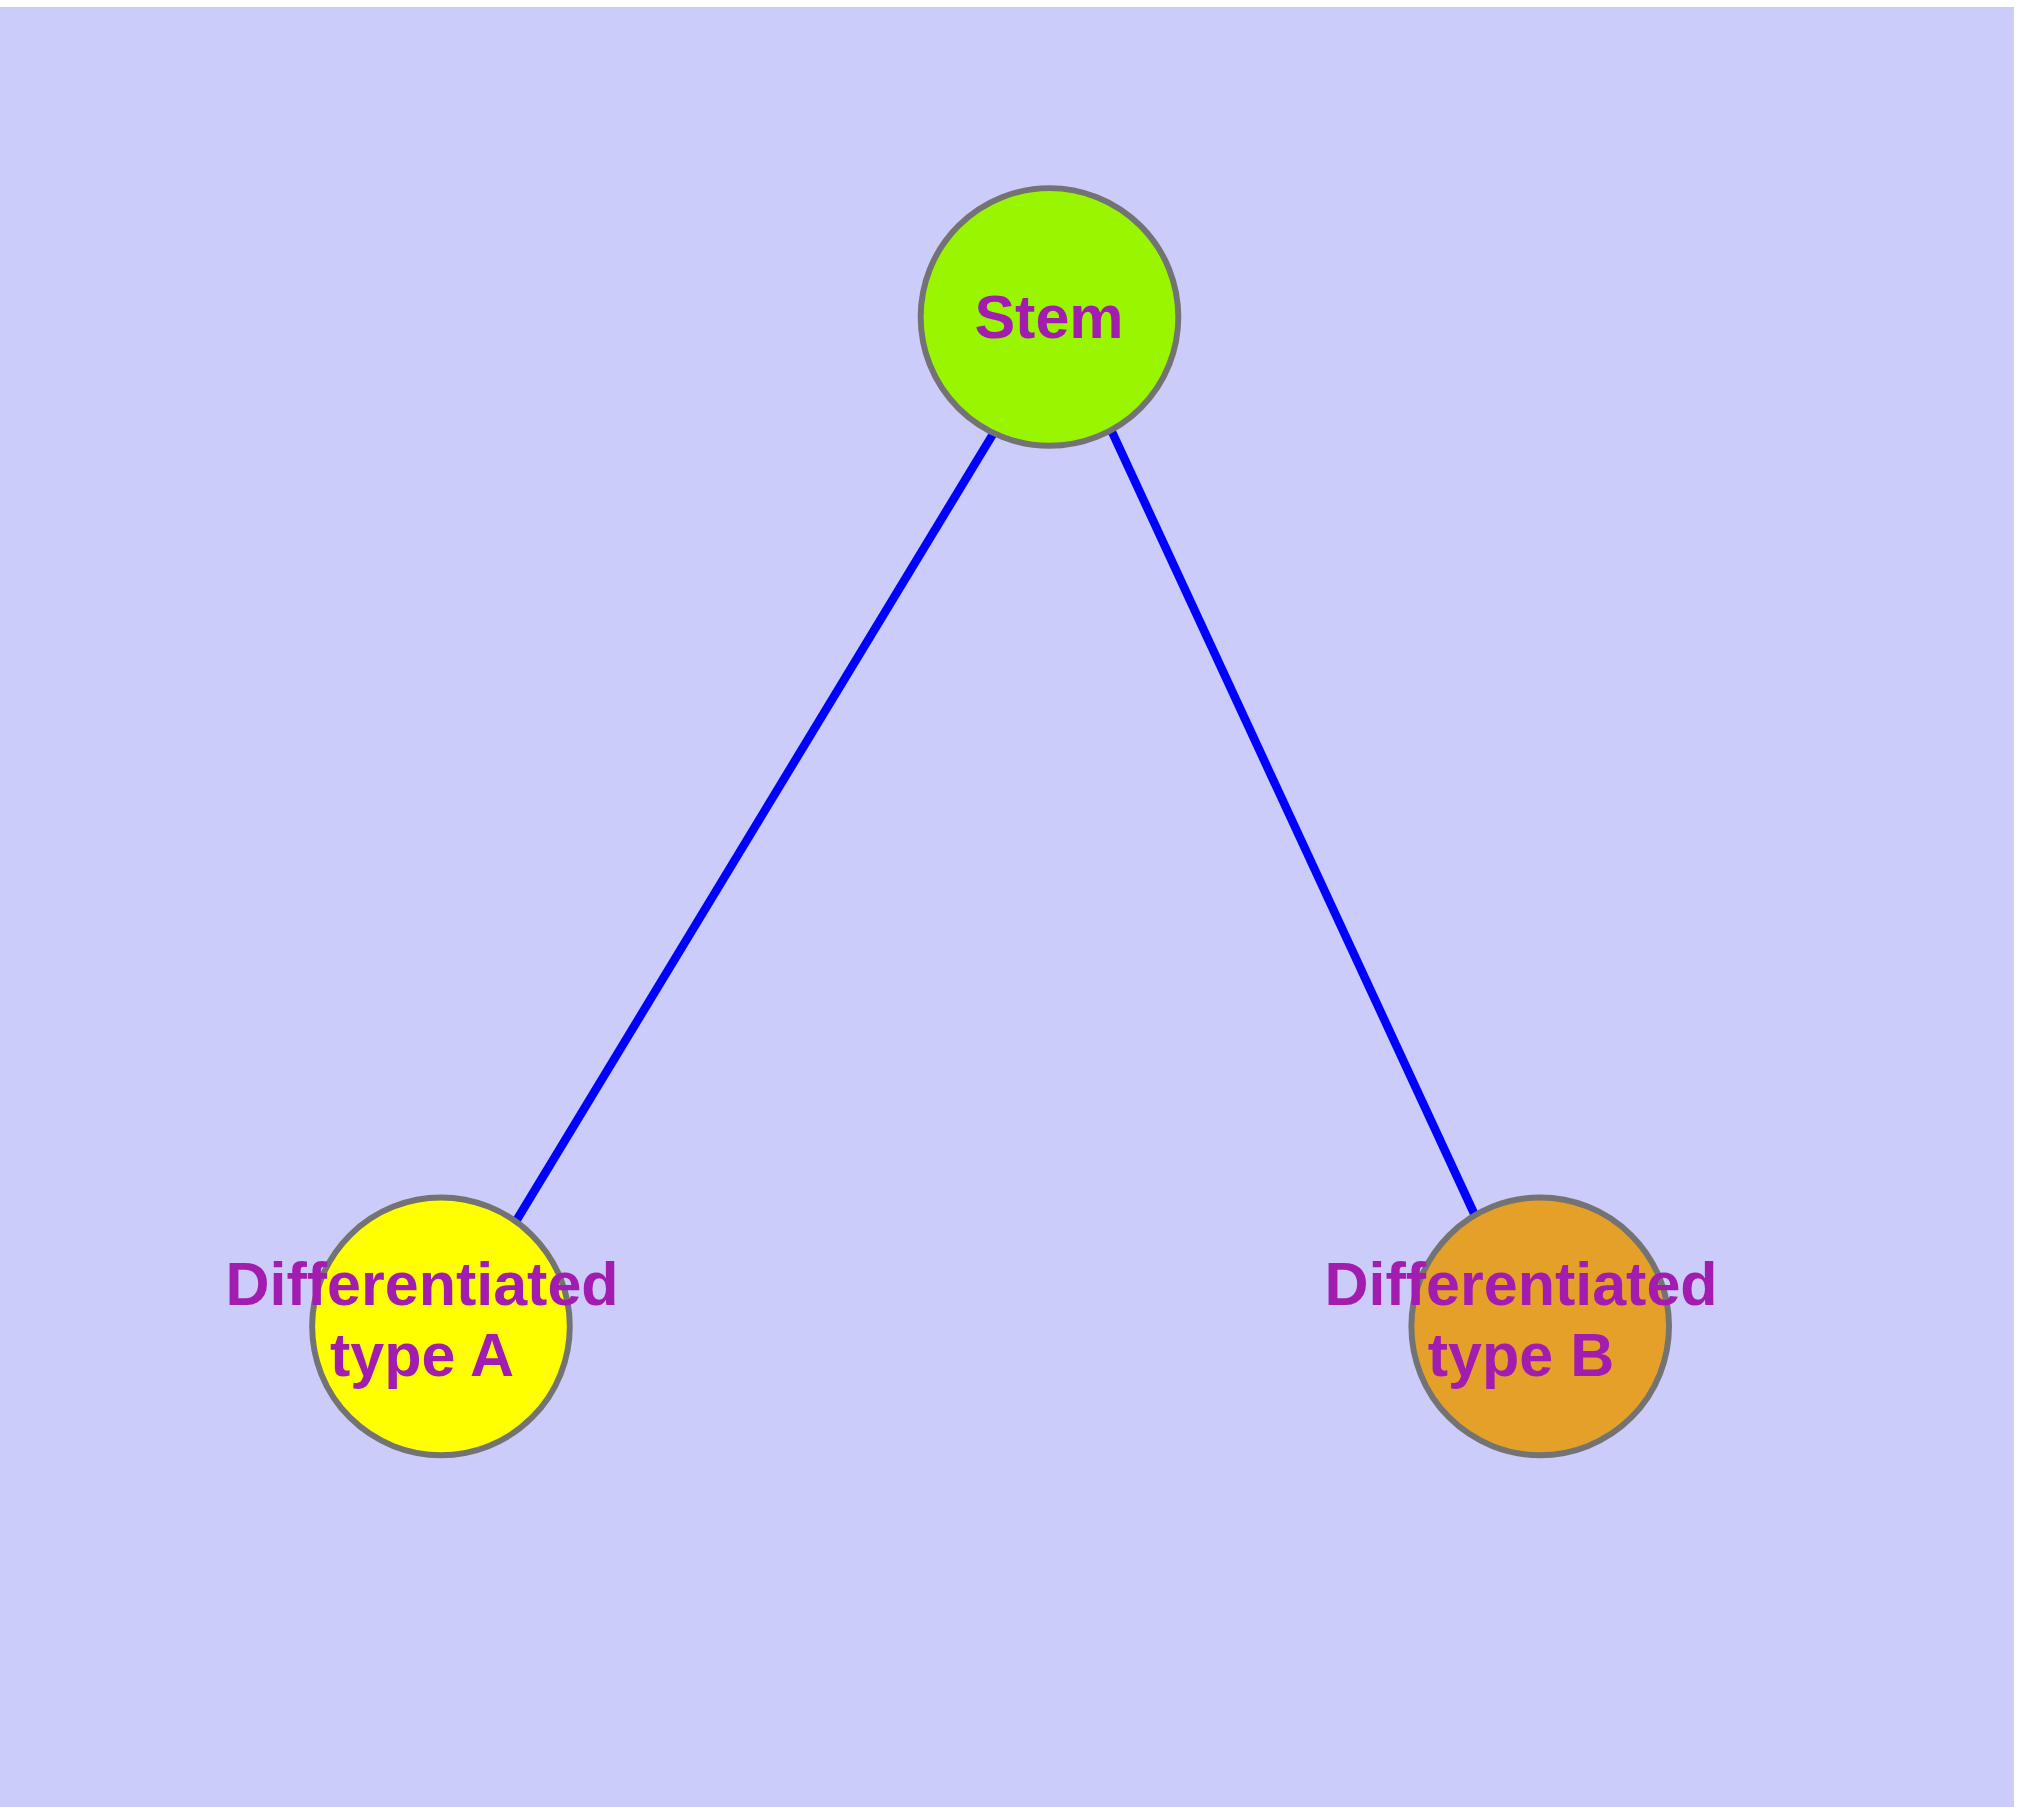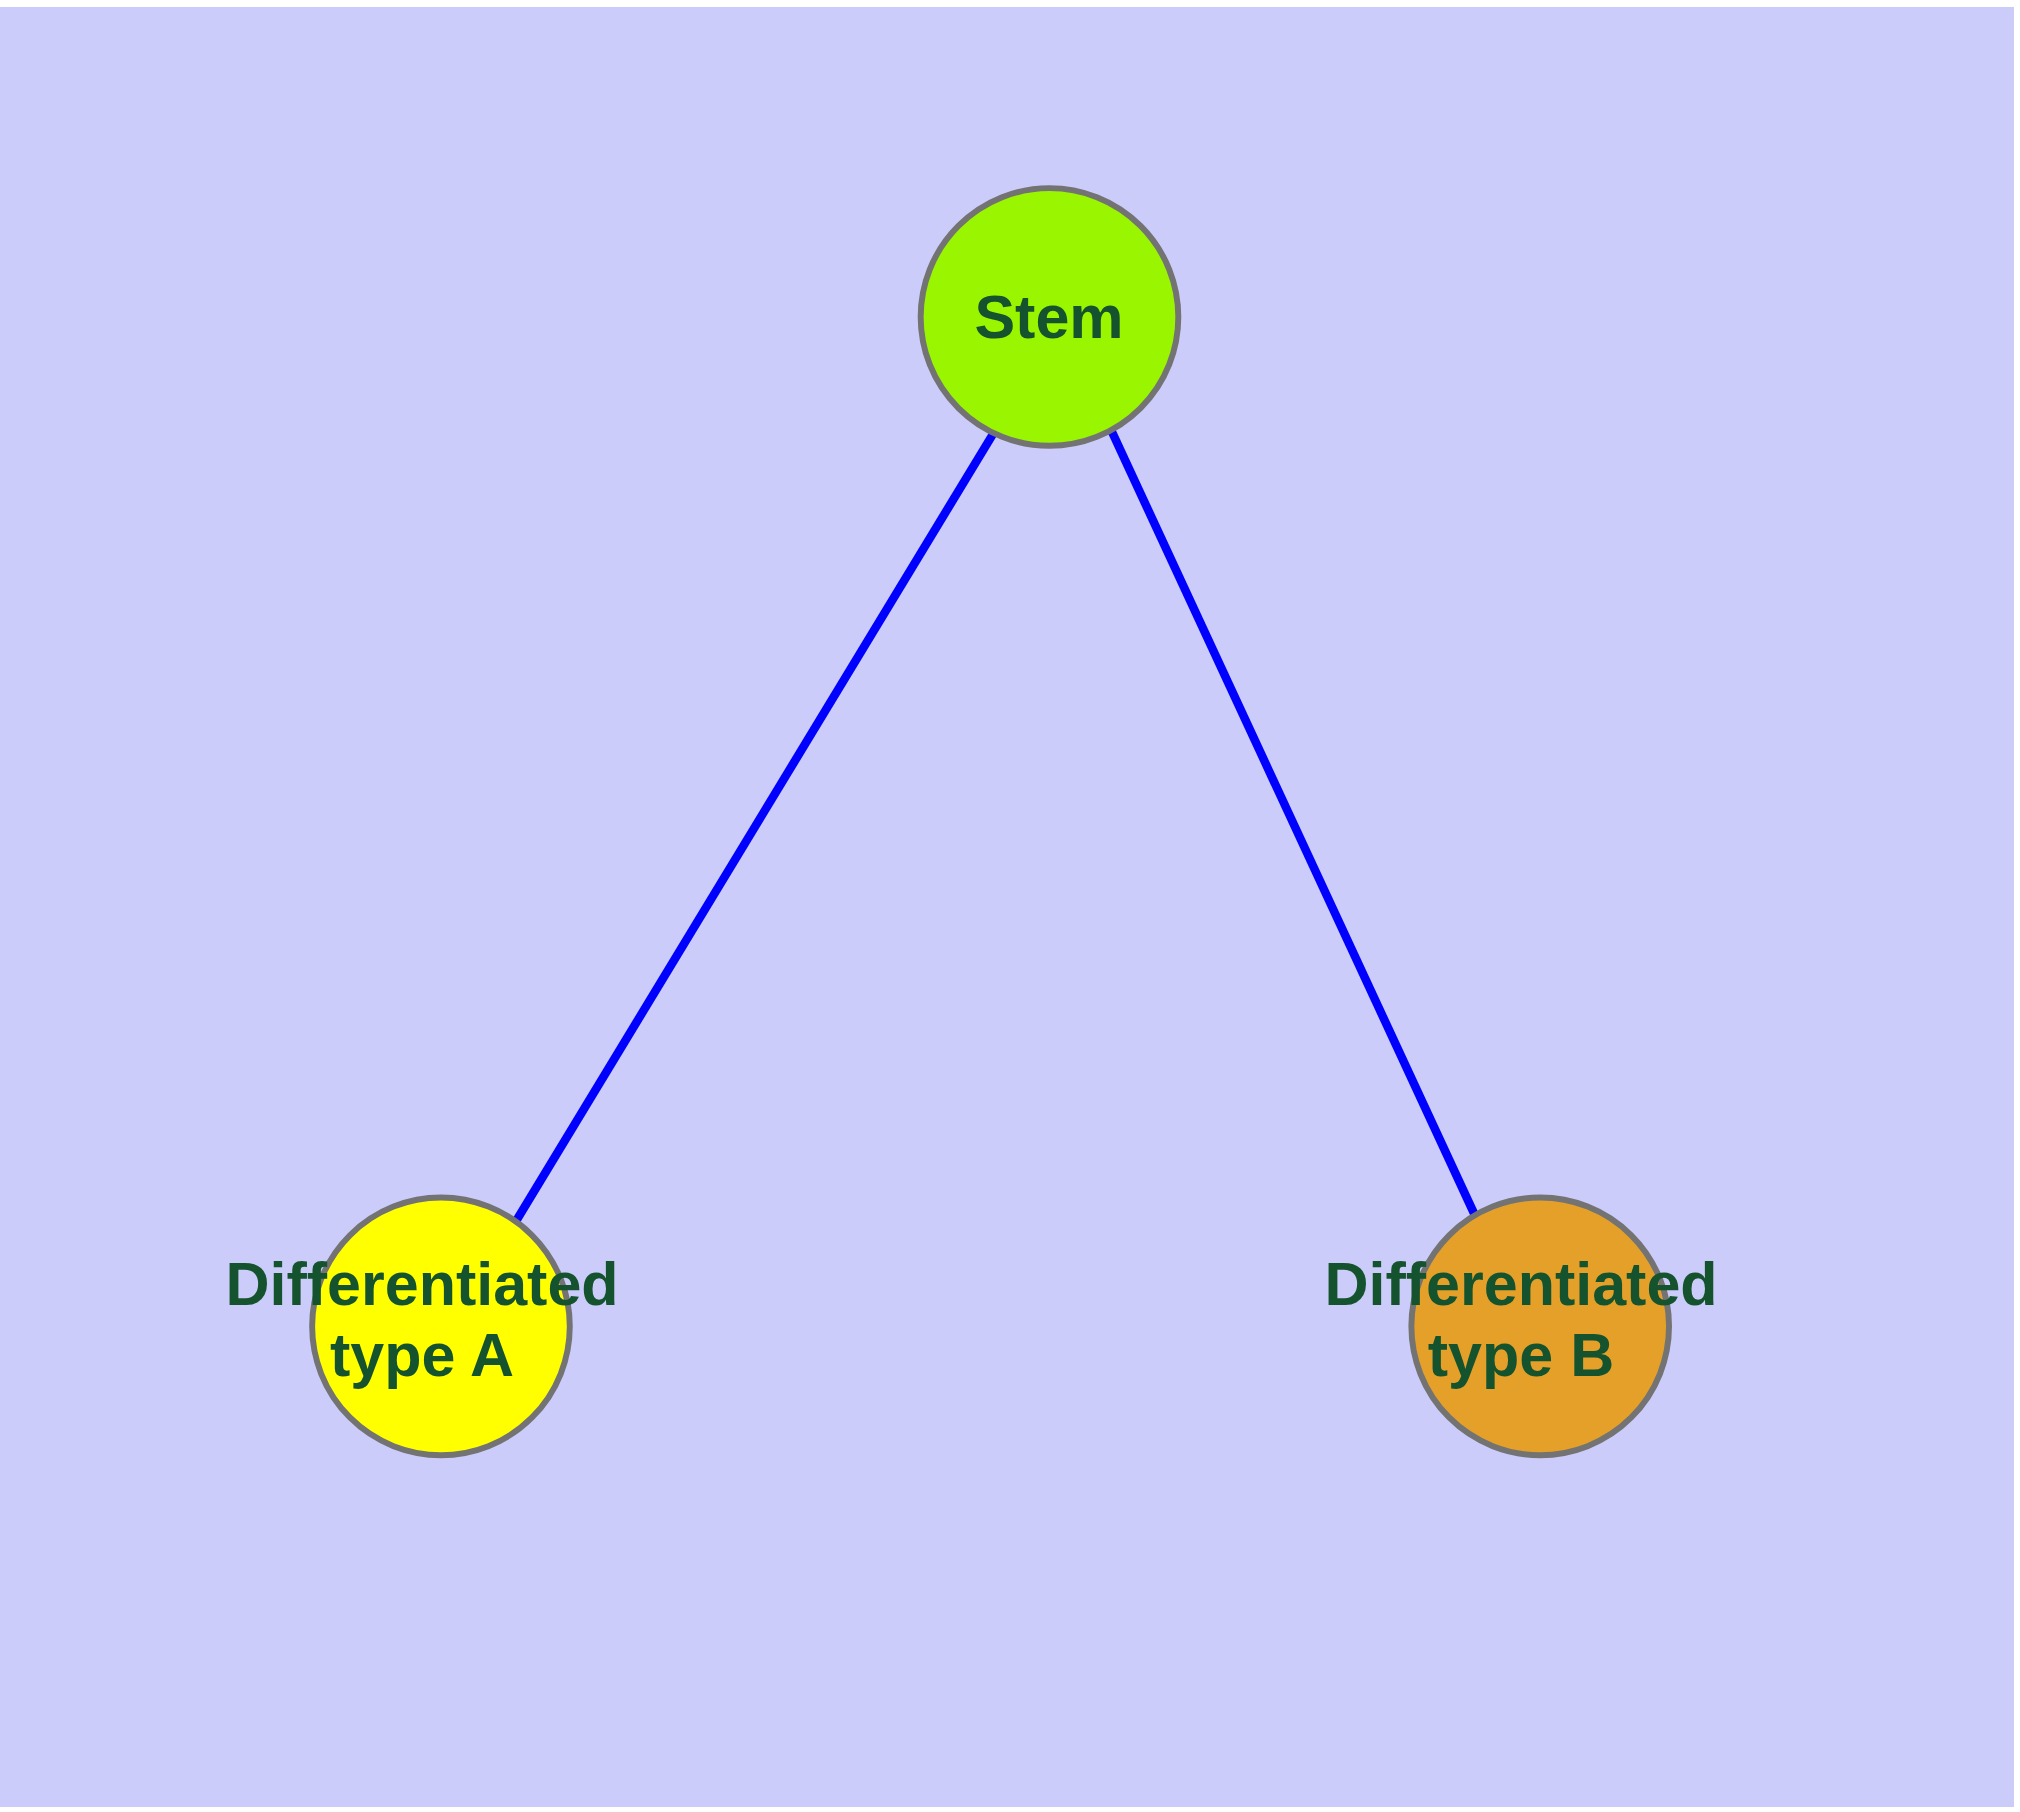--- a/index.html
+++ b/index.html
@@ -36,21 +36,21 @@
     stroke-width: 10;
     stroke-linecap: butt;
     fill: none;
   }
   .node-circle {
     stroke: #737373;
     stroke-width: 7;
   }
   .node-label {
     position: absolute;
-    color: #14532d;
+    color: #a21caf;
     font-weight: bold;
     font-size: 61px;
     line-height: 71px;
     text-align: center;
     white-space: pre;
     pointer-events: none;
     transform: translate(-50%, -50%);
   }
 </style>
 </head>

